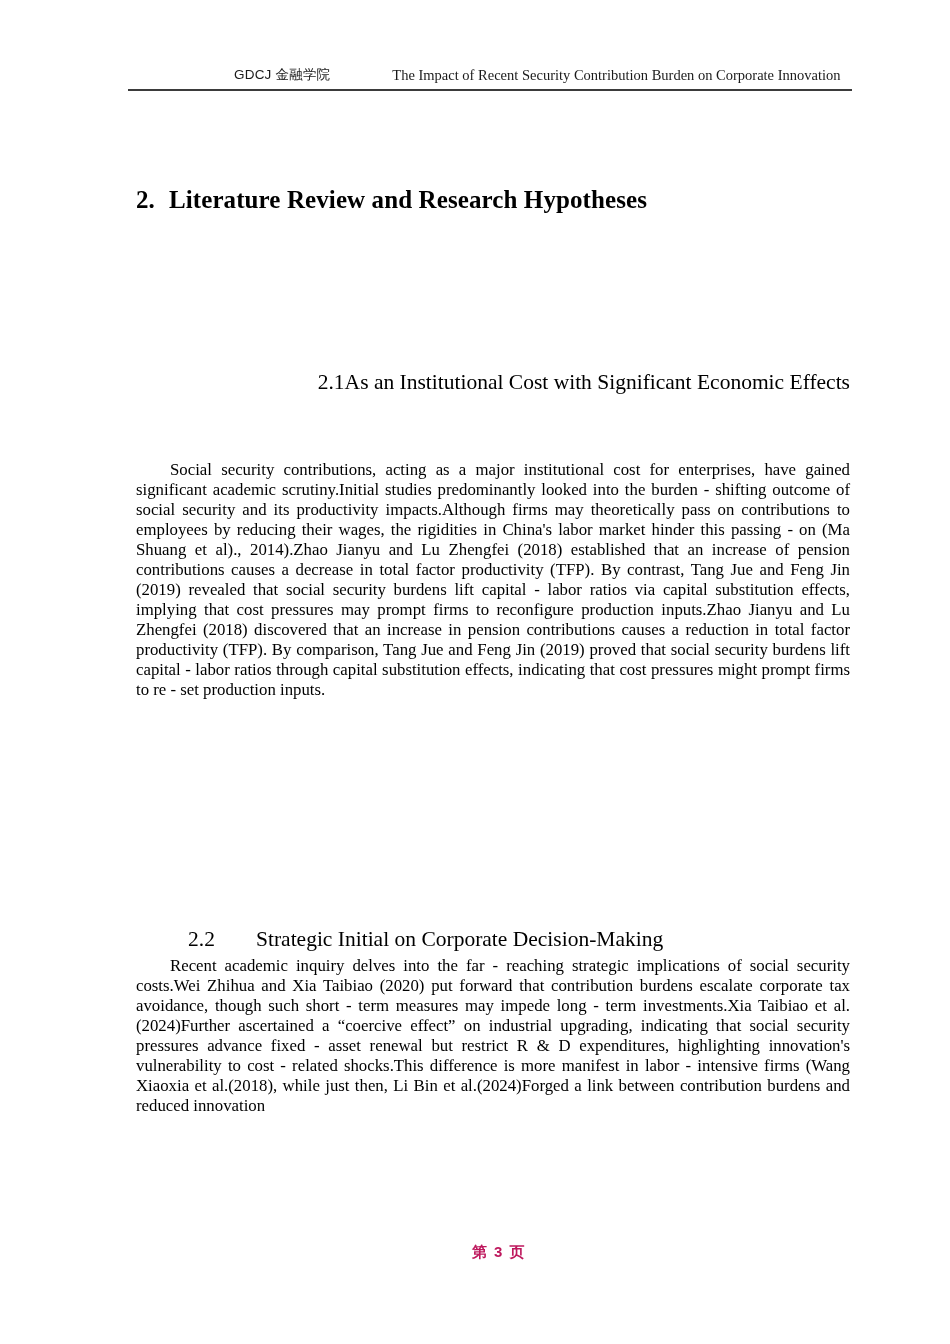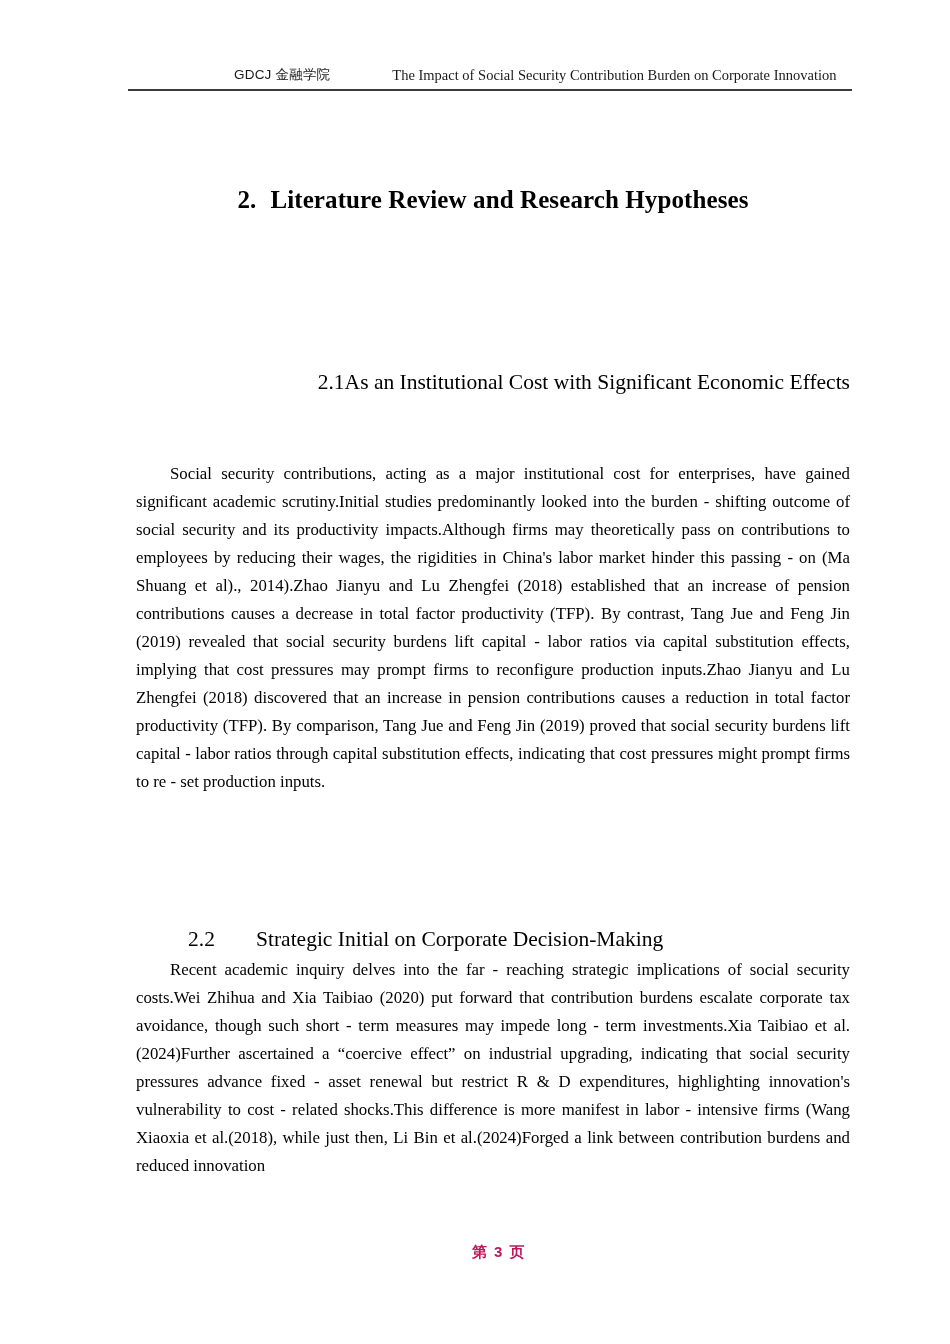--- a/index.html
+++ b/index.html
@@ -61,21 +61,20 @@
     left: 136px;
     top: 0;
     width: 714px;
   }
 
   .chapter-title {
     margin: 0;
     padding: 0;
     font-size: 25px;
     font-weight: bold;
-    text-align: center;
     letter-spacing: 0.1px;
     position: absolute;
     top: 186px;
     left: 0;
     width: 714px;
   }
   .chapter-title .num {
     margin-right: 14px;
   }
 
@@ -93,21 +92,21 @@
     margin-left: 52px;
   }
   .sec-2-1 { top: 352px; text-align: right; }
   .sec-2-2 { top: 909px; }
 
   .para {
     position: absolute;
     left: 0;
     width: 714px;
     font-size: 16.8px;
-    line-height: 28px;
+    line-height: 20px;
     text-align: justify;
     text-justify: inter-word;
     text-indent: 34px;
     margin: 0;
     hyphens: none;
   }
   .para-1 { top: 460px; }
   .para-2 { top: 956px; }
 
   
@@ -126,21 +125,21 @@
   }
 </style>
 </head>
 <body>
 
 <div class="page">
 
   <div class="running-header">
     <div class="header-inner">
       <span class="header-org">GDCJ 金融学院</span>
-      <span class="header-title">The Impact of Social Security Contribution Burden on Corporate Innovation</span>
+      <span class="header-title">The Impact of Recent Security Contribution Burden on Corporate Innovation</span>
     </div>
     <div class="header-rule"></div>
   </div>
 
   <div class="content">
 
     <h1 class="chapter-title">
       <span class="num">2.</span><span>Literature Review and Research Hypotheses</span>
     </h1>
 

